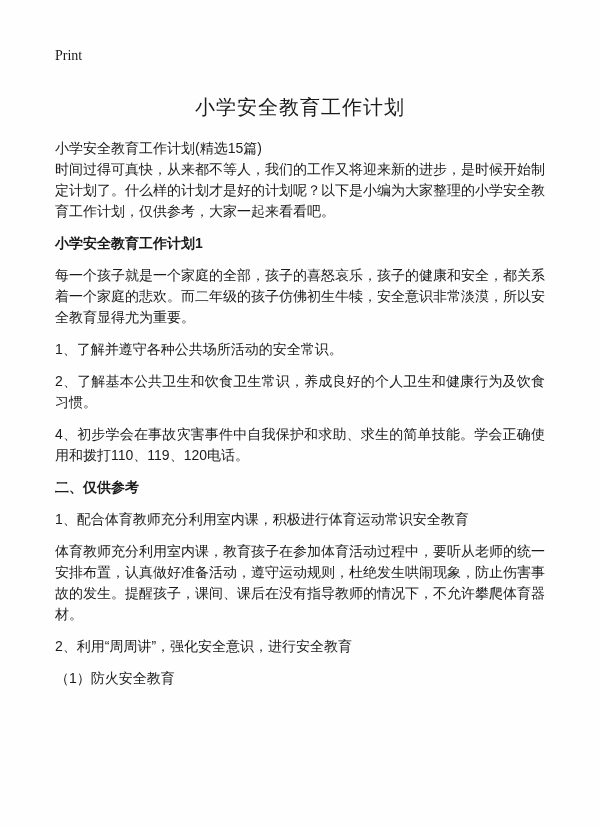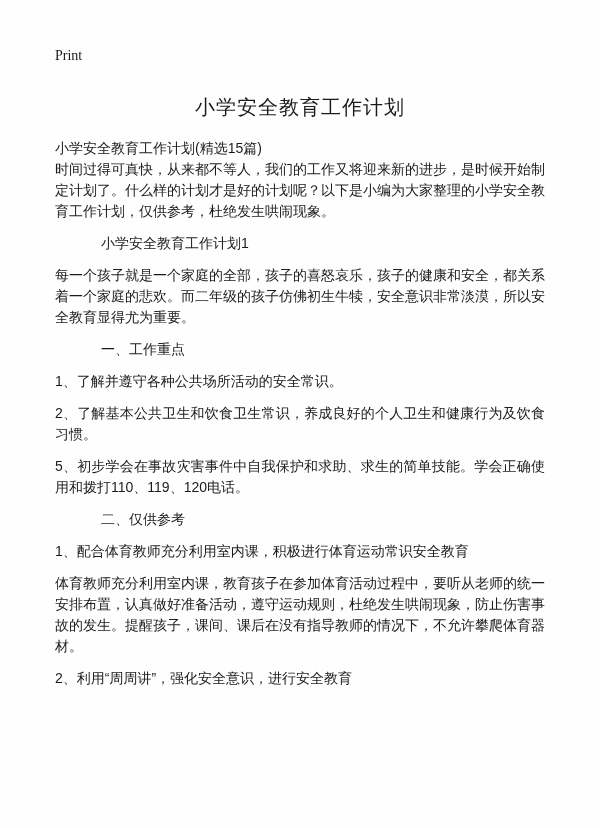--- a/index.html
+++ b/index.html
@@ -37,57 +37,56 @@
     letter-spacing: 1px;
   }
   p, h2 {
     font-size: 14px;
     line-height: 21px;
     margin: 0 0 11px 0;
     font-weight: 400;
     text-align: justify;
   }
   h2.sub-heading {
-    font-weight: 400;
+    font-weight: 700;
     margin-top: 6px;
-    margin-left: 46px;
   }
   .subtitle {
     margin-bottom: 0;
   }
 </style>
 </head>
 <body>
 
 <div class="page">
 
   <span class="print-link">Print</span>
 
   <h1 class="doc-title">小学安全教育工作计划</h1>
 
   <p class="subtitle">小学安全教育工作计划(精选15篇)</p>
 
-  <p>时间过得可真快，从来都不等人，我们的工作又将迎来新的进步，是时候开始制定计划了。什么样的计划才是好的计划呢？以下是小编为大家整理的小学安全教育工作计划，仅供参考，杜绝发生哄闹现象。</p>
+  <p>时间过得可真快，从来都不等人，我们的工作又将迎来新的进步，是时候开始制定计划了。什么样的计划才是好的计划呢？以下是小编为大家整理的小学安全教育工作计划，仅供参考，大家一起来看看吧。</p>
 
   <h2 class="sub-heading">小学安全教育工作计划1</h2>
 
   <p>每一个孩子就是一个家庭的全部，孩子的喜怒哀乐，孩子的健康和安全，都关系着一个家庭的悲欢。而二年级的孩子仿佛初生牛犊，安全意识非常淡漠，所以安全教育显得尤为重要。</p>
 
-  <h2 class="sub-heading">一、工作重点</h2>
 
   <p>1、了解并遵守各种公共场所活动的安全常识。</p>
 
 
   <p>2、了解基本公共卫生和饮食卫生常识，养成良好的个人卫生和健康行为及饮食习惯。</p>
 
 
-  <p>5、初步学会在事故灾害事件中自我保护和求助、求生的简单技能。学会正确使用和拨打110、119、120电话。</p>
+  <p>4、初步学会在事故灾害事件中自我保护和求助、求生的简单技能。学会正确使用和拨打110、119、120电话。</p>
 
   <h2 class="sub-heading">二、仅供参考</h2>
 
   <p>1、配合体育教师充分利用室内课，积极进行体育运动常识安全教育</p>
 
   <p>体育教师充分利用室内课，教育孩子在参加体育活动过程中，要听从老师的统一安排布置，认真做好准备活动，遵守运动规则，杜绝发生哄闹现象，防止伤害事故的发生。提醒孩子，课间、课后在没有指导教师的情况下，不允许攀爬体育器材。</p>
 
   <p>2、利用“周周讲”，强化安全意识，进行安全教育</p>
 
+  <p>（1）防火安全教育</p>
 
 </div>
 
 </body></html>

